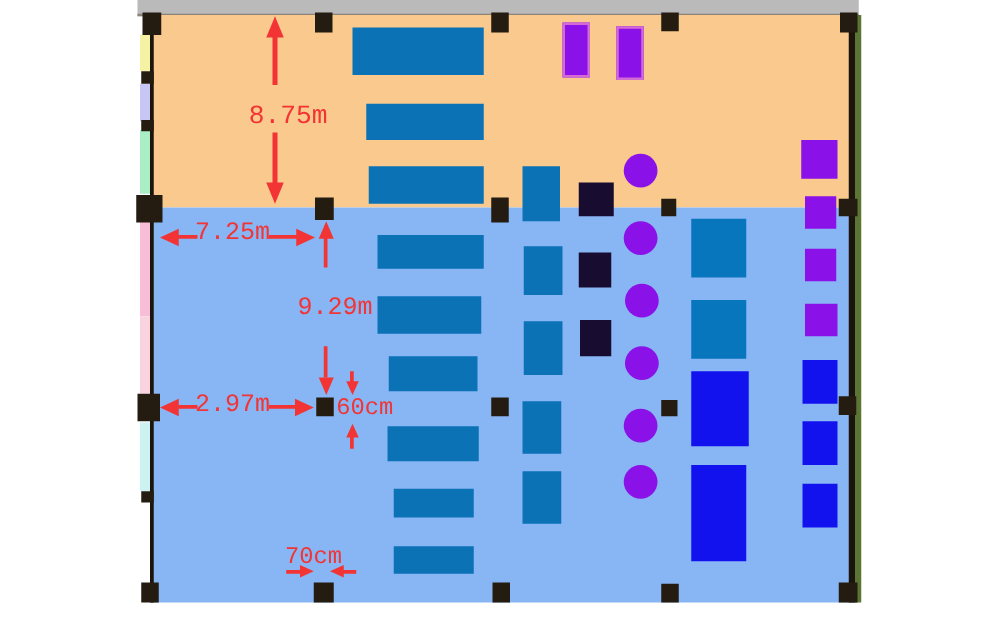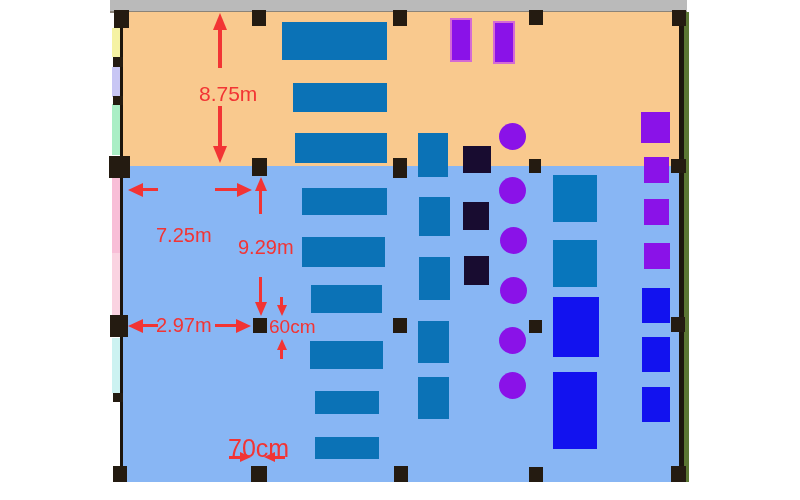--- a/index.html
+++ b/index.html
@@ -1,19 +1,19 @@
 <!DOCTYPE html>
 <html style="--zone-upper: #F9C98E; --zone-lower: #88B6F4; --desk-blue: #0B72B6; --teal-square: #0876BC; --bright-blue: #1212EF; --purple: #8A12E8; --purple-border: #D46AD4; --navy: #180C30; --column-black: #241B11; --wall-gray: #BABABA; --wall-gray-edge: #8B8378; --wall-dark: #1C150D; --wall-green: #5B7634; --dimension-red: #F23434; --strip-yellow: #F5F2A3; --strip-lavender: #C8C6F4; --strip-mint: #AAEEC5; --strip-pink: #F8BED7; --strip-pink-light: #FAD3E1; --strip-cyan: #CCF2F1;"><head>
 <meta charset="utf-8">
 <style>
   html,body { margin:0; padding:0; background:#ffffff; }
   .screen {
     position:relative; width:800px; height:500px; overflow:hidden;
     background:#ffffff;
-    font-family:Liberation Sans, sans-serif;
+    font-family:Liberation Mono, monospace;
   }
   
   .topbar   { position:absolute; left:110px; top:0; width:577px; height:11px;
               background:var(--wall-gray); border-bottom:2px solid var(--wall-gray-edge); }
   .zone-upper { position:absolute; left:121px; top:12px; width:560px; height:154px; background:var(--zone-upper); }
   .zone-lower { position:absolute; left:121px; top:166px; width:560px; height:316px; background:var(--zone-lower); }
   .wall-left  { position:absolute; left:120px; top:12px; width:3px;  height:470px; background:var(--wall-dark); }
   .wall-right-dark  { position:absolute; left:679px; top:12px; width:5px; height:470px; background:var(--wall-dark); }
   .wall-right-green { position:absolute; left:684px; top:12px; width:5px; height:470px; background:var(--wall-green); }
   #shapes { position:absolute; left:0; top:0; width:800px; height:500px; }
@@ -121,21 +121,21 @@
     <div class="tri up" style="left:213px; top:13px;"></div>
     <div class="shaft-v" style="left:218px; top:28px; height:40px;"></div>
     <span class="dim-label" style="left:199px; top:83px; font-size:21px;">8.75m</span>
     <div class="shaft-v" style="left:218px; top:106px; height:41px;"></div>
     <div class="tri down" style="left:213px; top:146px;"></div>
   </div>
 
   <div>
     <div class="tri left" style="left:128px; top:183px;"></div>
     <div class="shaft-h" style="left:141px; top:188px; width:17px;"></div>
-    <span class="dim-label" style="left:156px; top:177px;margin-top:48px;">7.25m</span>
+    <span class="dim-label" style="left:156px; top:177px;">7.25m</span>
     <div class="shaft-h" style="left:215px; top:188px; width:24px;"></div>
     <div class="tri right" style="left:237px; top:183px;"></div>
   </div>
 
   <div>
     <div class="tri up-m" style="left:255px; top:177px;"></div>
     <div class="shaft-v thin" style="left:259px; top:189px; height:25px;"></div>
     <span class="dim-label" style="left:238px; top:237px;">9.29m</span>
     <div class="shaft-v thin" style="left:259px; top:277px; height:25px;"></div>
     <div class="tri down-m" style="left:255px; top:302px;"></div>
@@ -151,20 +151,20 @@
 
   <div>
     <div class="shaft-v thin" style="left:280px; top:297px; height:9px;"></div>
     <div class="tri down-s" style="left:277px; top:305px;"></div>
     <span class="dim-label" style="left:269px; top:317px; font-size:19px;">60cm</span>
     <div class="tri up-s" style="left:277px; top:339px;"></div>
     <div class="shaft-v thin" style="left:280px; top:349px; height:10px;"></div>
   </div>
 
   <div>
-    <span class="dim-label" style="left:228px; top:436px; font-size:25px;">70cm</span>
+    <span class="dim-label" style="left:228px; top:436px; font-size:19px;">70cm</span>
     <div class="shaft-h" style="left:229px; top:456px; width:12px;"></div>
     <div class="tri right-s" style="left:240px; top:452px;"></div>
     <div class="tri left-s" style="left:264px; top:452px;"></div>
     <div class="shaft-h" style="left:274px; top:456px; width:11px;"></div>
   </div>
 
 </div>
 
 </body></html>

